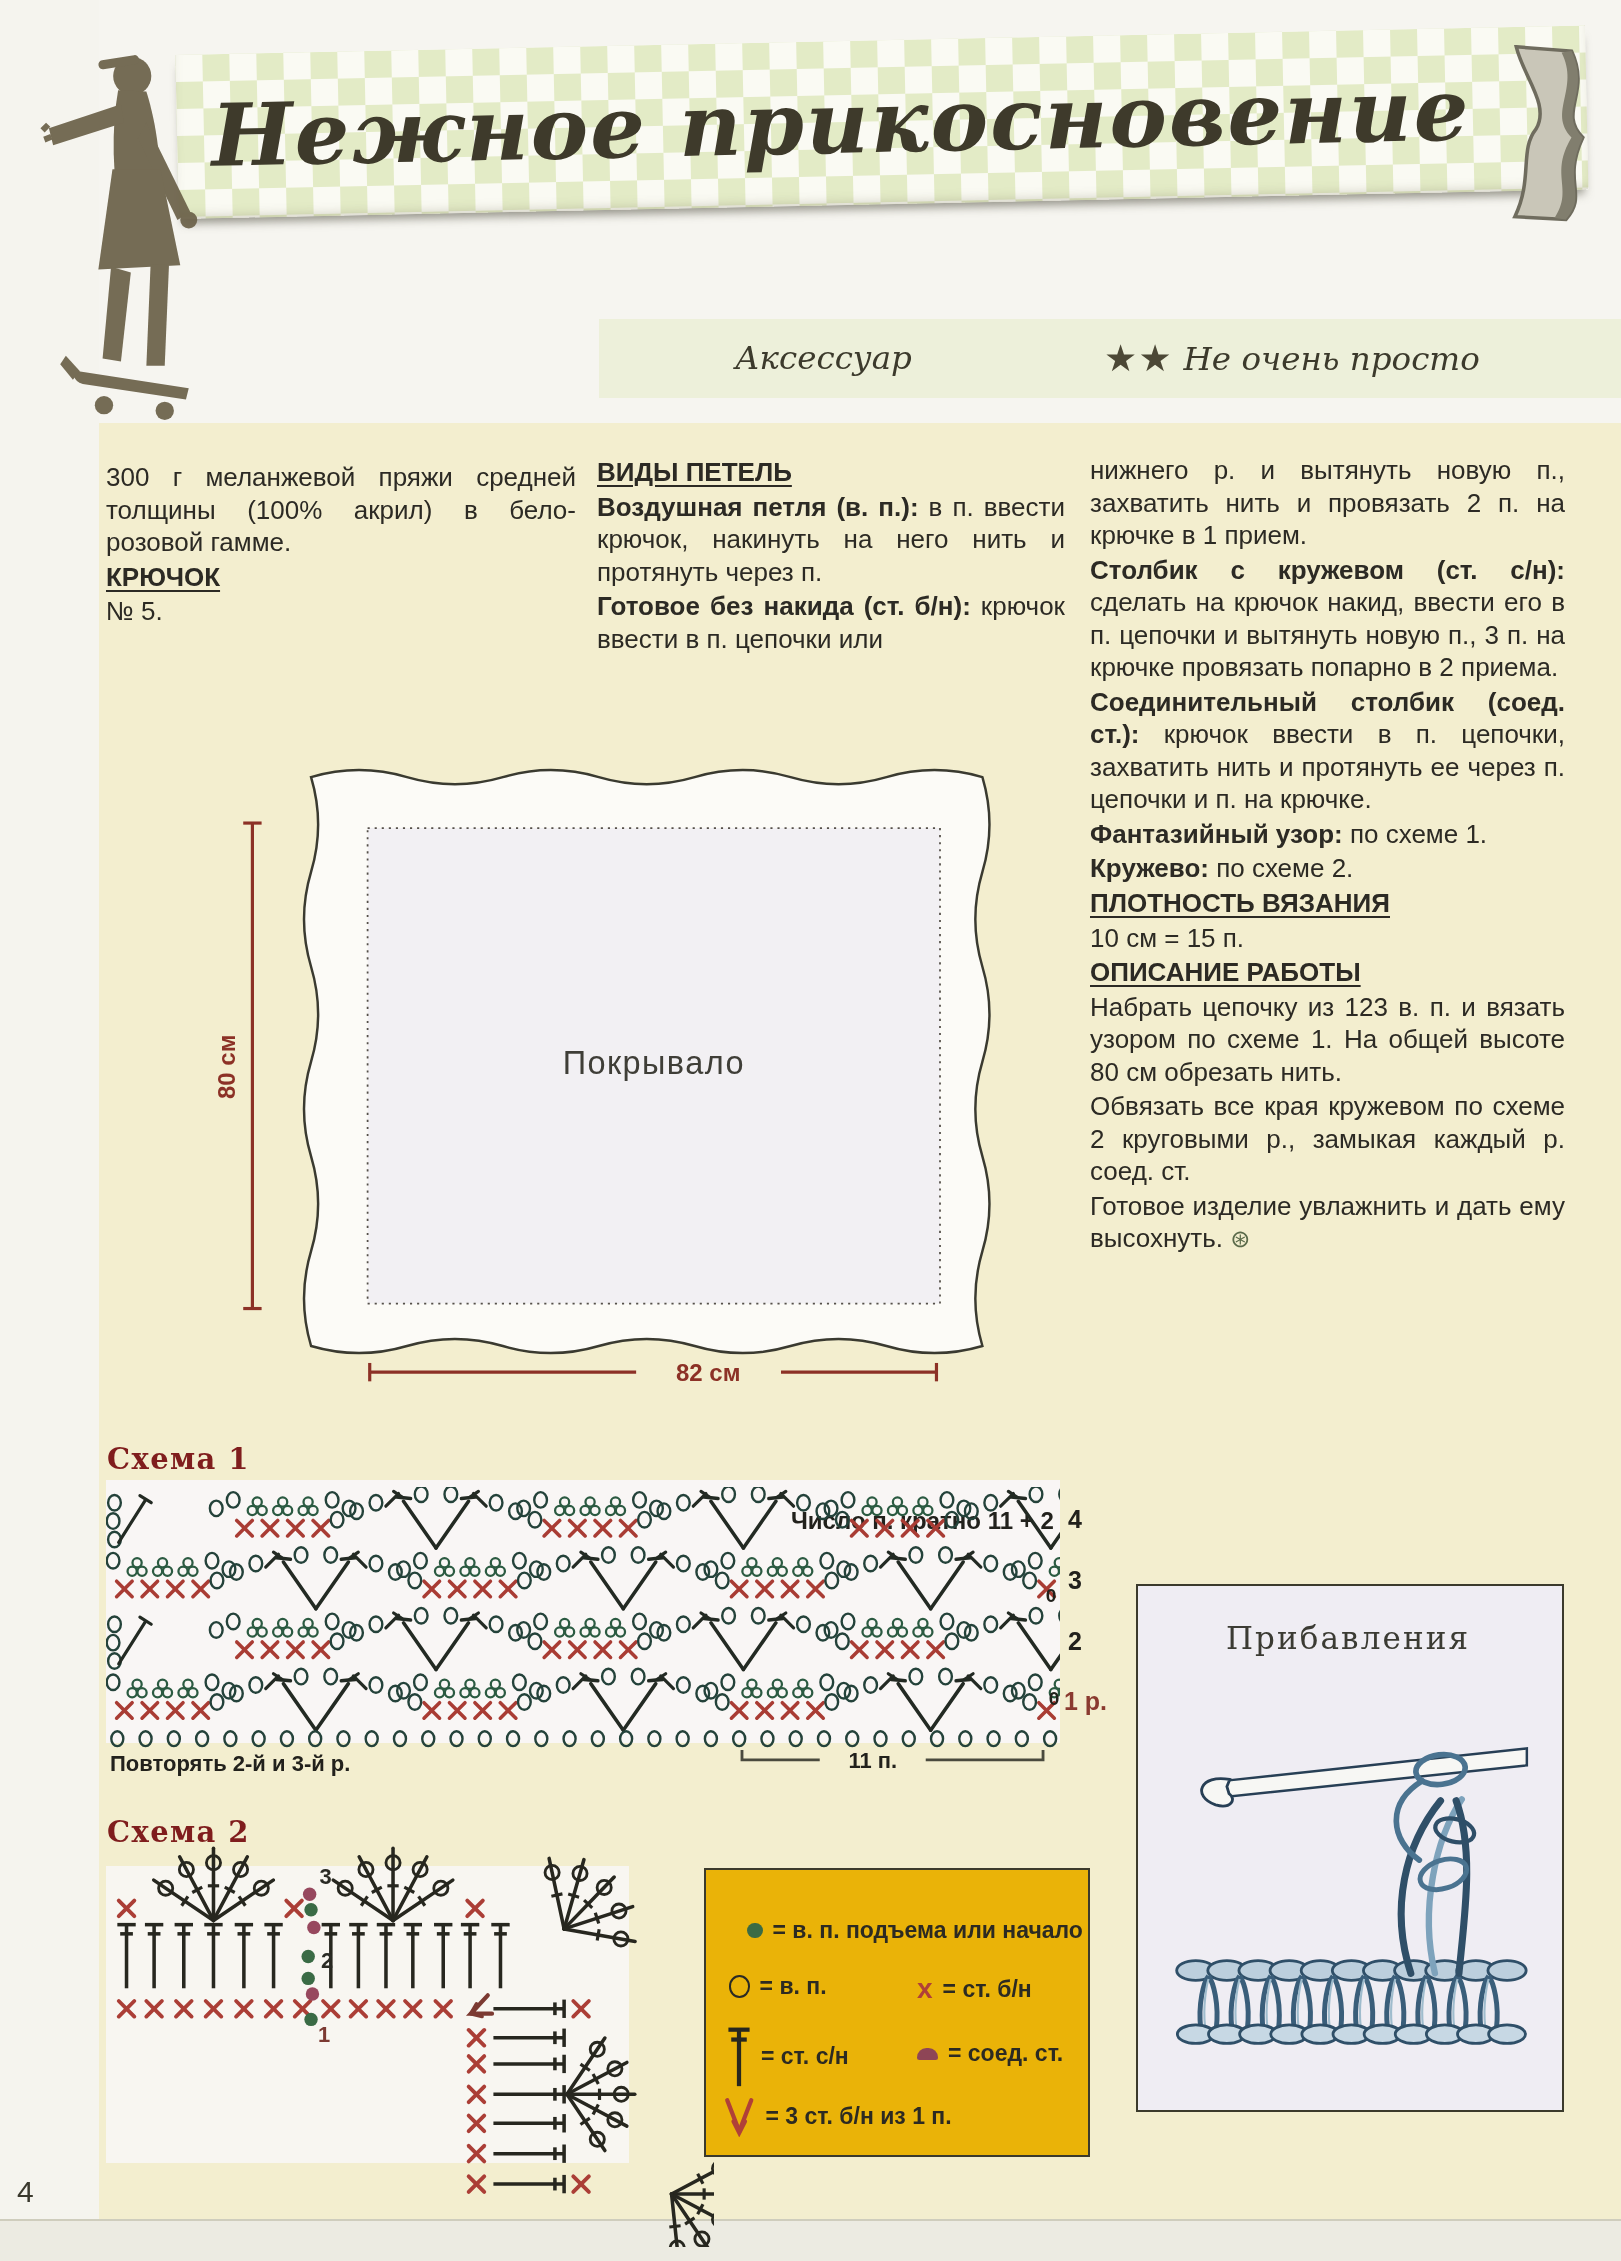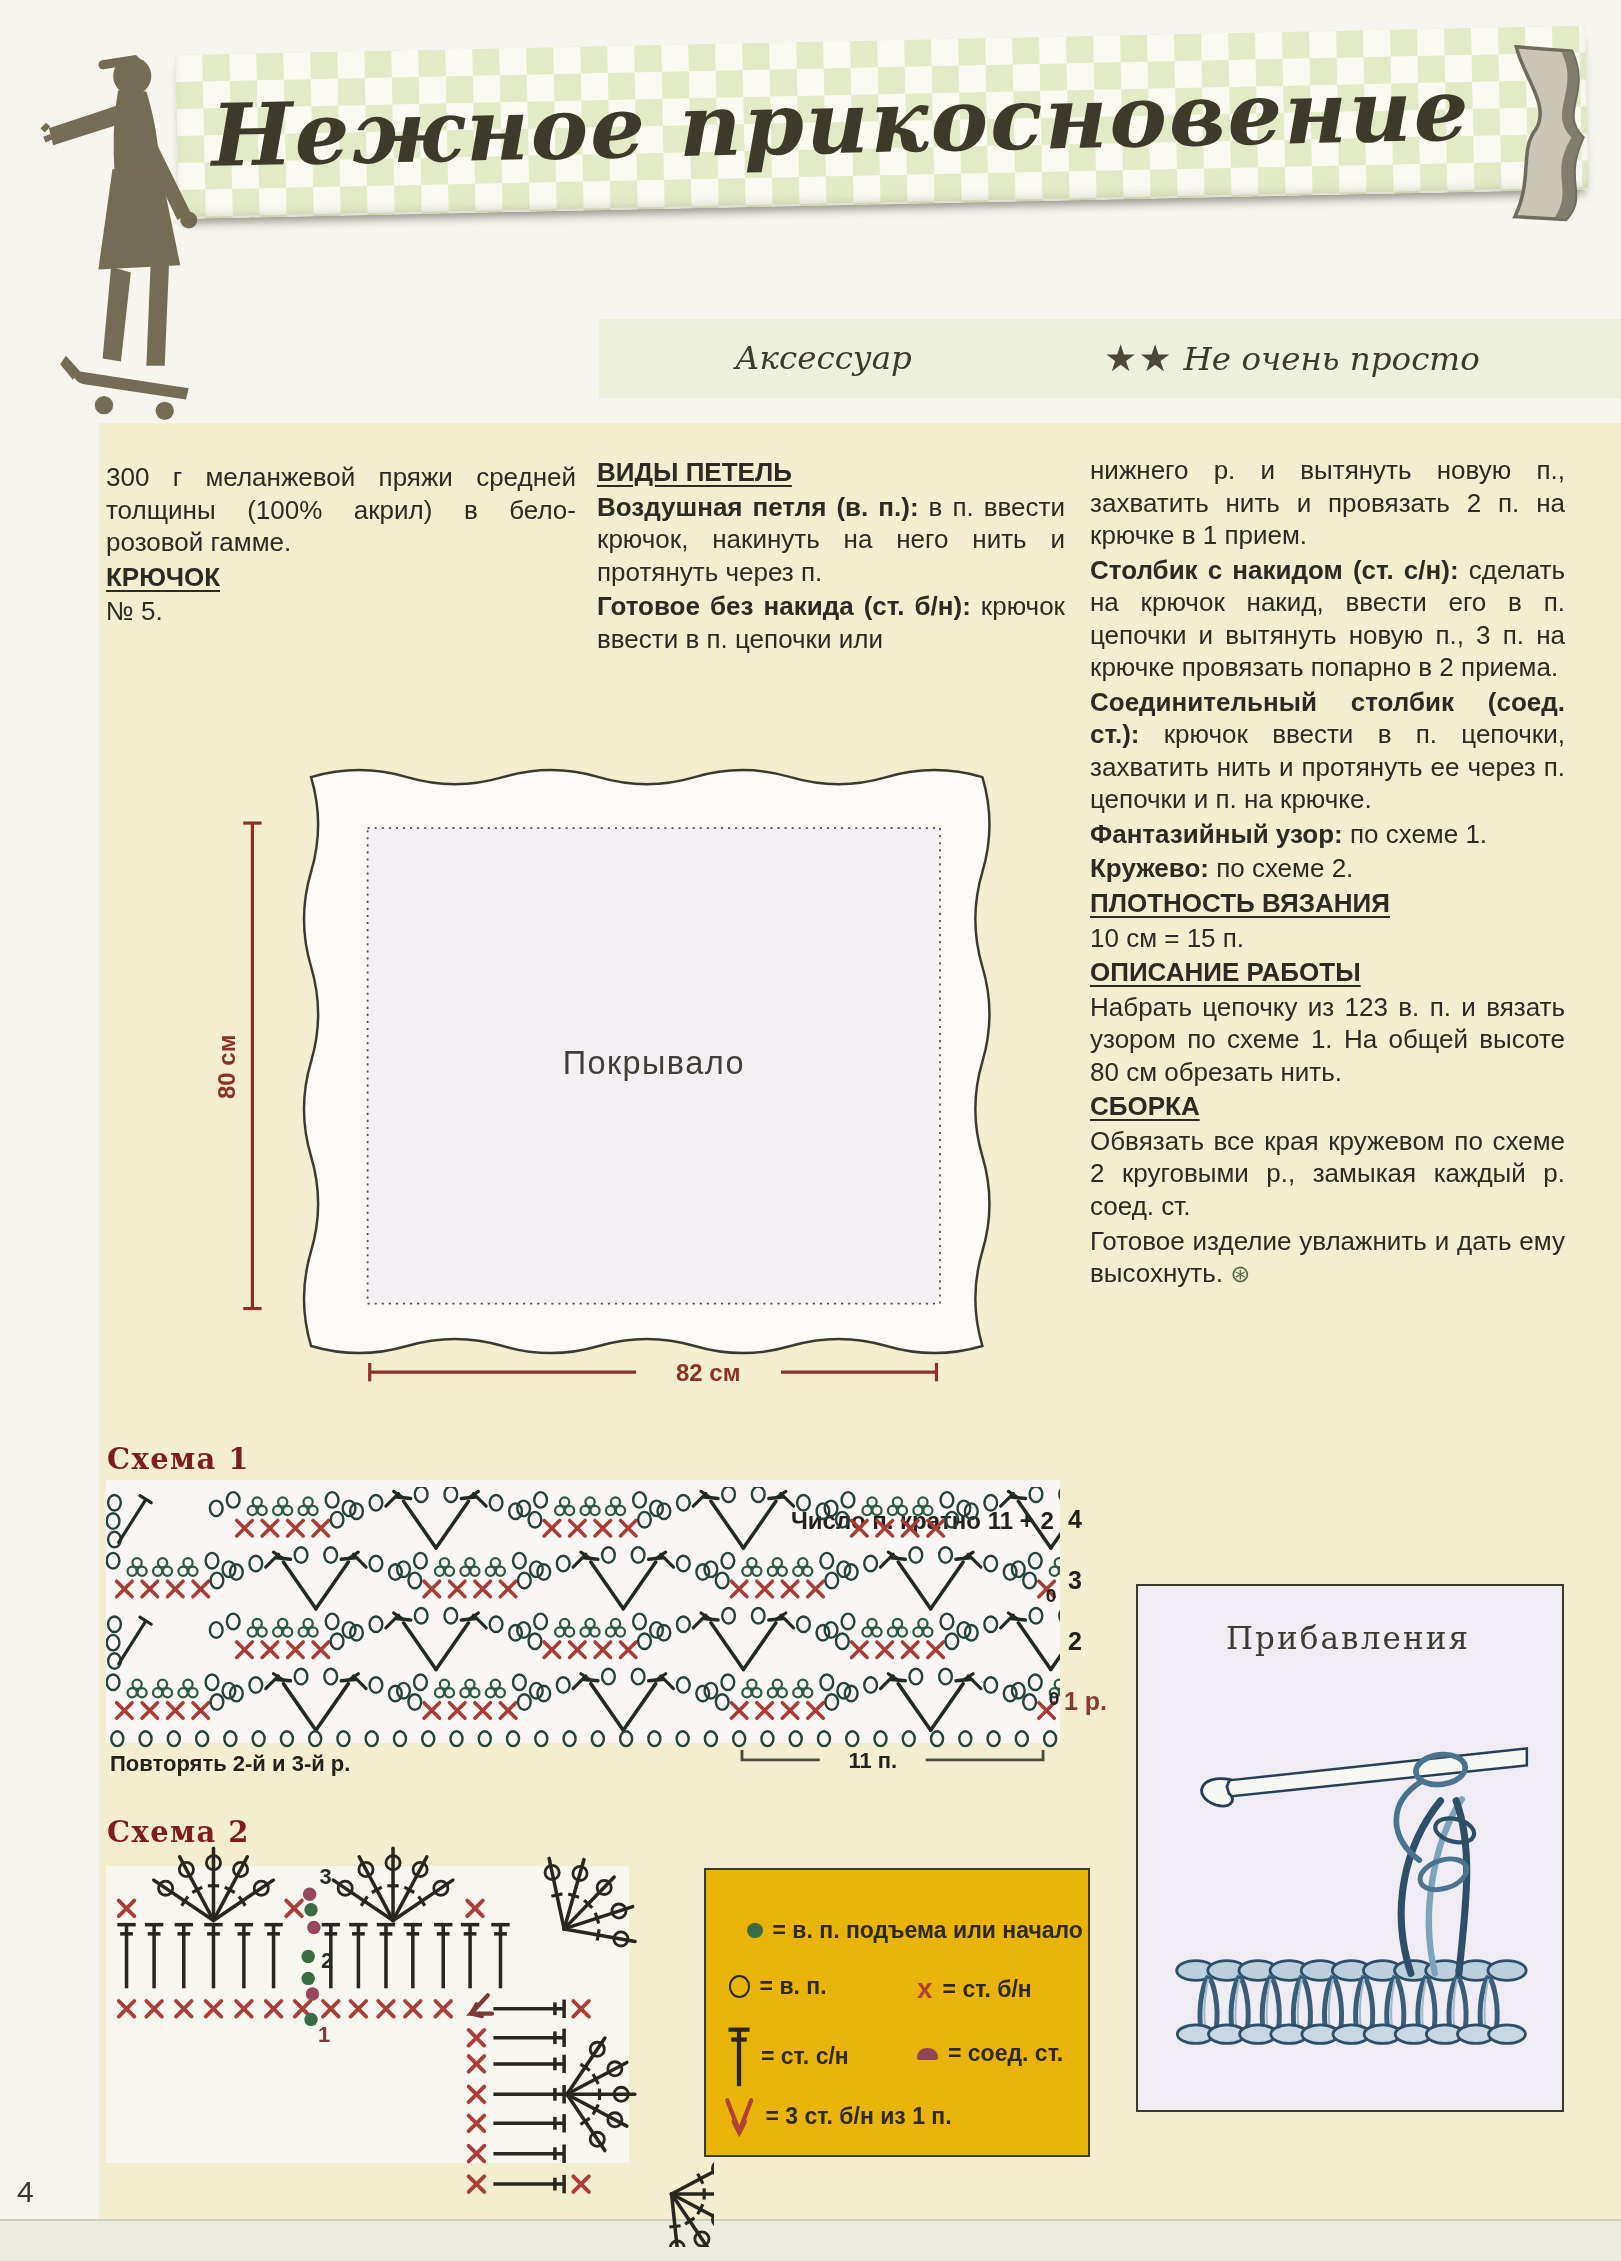--- a/index.html
+++ b/index.html
@@ -116,30 +116,29 @@
     <div class="h">ВИДЫ ПЕТЕЛЬ</div>
     <div id="stitch-paras">
         <p><b>Воздушная петля (в. п.):</b> в п. ввести крючок, накинуть на него нить и протянуть через п.</p>
         <p><b>Готовое без накида (ст. б/н):</b> крючок ввести в п. цепочки или</p>
       </div>
   </div>
 
   <div class="abs col" id="instr-col">
     <div id="instr-paras">
         <p>нижнего р. и вытянуть новую п., захватить нить и провязать 2 п. на крючке в 1 прием.</p>
-        <p><b>Столбик с накидом (ст. с/н):</b> сделать на крючок накид, ввести его в п. цепочки и вытянуть новую п., 3 п. на крючке провязать попарно в 2 приема.</p>
+        <p><b>Столбик с кружевом (ст. с/н):</b> сделать на крючок накид, ввести его в п. цепочки и вытянуть новую п., 3 п. на крючке провязать попарно в 2 приема.</p>
         <p><b>Соединительный столбик (соед. ст.):</b> крючок ввести в п. цепочки, захватить нить и протянуть ее через п. цепочки и п. на крючке.</p>
         <p><b>Фантазийный узор:</b> по схеме 1.</p>
         <p><b>Кружево:</b> по схеме 2.</p>
       </div>
     <div class="h">ПЛОТНОСТЬ ВЯЗАНИЯ</div>
     <p style="text-align:left;">10 см = 15 п.</p>
     <div class="h">ОПИСАНИЕ РАБОТЫ</div>
     <p>Набрать цепочку из 123 в. п. и вязать узором по схеме 1. На общей высоте 80 см обрезать нить.</p>
-    <div class="h">СБОРКА</div>
     <p>Обвязать все края кружевом по схеме 2 круговыми р., замыкая каждый р. соед. ст.</p>
     <p><span>Готовое изделие увлажнить и дать ему высохнуть. </span><span class="endmark">⊛</span></p>
   </div>
 
   <div class="abs" style="left:205px;top:763px;">
     <svg id="diag-svg" width="834" height="636" viewBox="0 0 1180 900">
         <path d="M150,20 q67.85714285714286,-20 135.71428571428572,0 q67.85714285714286,20 135.71428571428572,0 q67.85714285714286,-20 135.71428571428572,0 q67.85714285714286,20 135.71428571428572,0 q67.85714285714286,-20 135.71428571428572,0 q67.85714285714286,20 135.71428571428572,0 q67.85714285714286,-20 135.71428571428572,0 q20,67.08333333333333 0,134.16666666666666 q-20,67.08333333333333 0,134.16666666666666 q20,67.08333333333333 0,134.16666666666666 q-20,67.08333333333333 0,134.16666666666666 q20,67.08333333333333 0,134.16666666666666 q-20,67.08333333333333 0,134.16666666666666 q-67.85714285714286,20 -135.71428571428572,0 q-67.85714285714286,-20 -135.71428571428572,0 q-67.85714285714286,20 -135.71428571428572,0 q-67.85714285714286,-20 -135.71428571428572,0 q-67.85714285714286,20 -135.71428571428572,0 q-67.85714285714286,-20 -135.71428571428572,0 q-67.85714285714286,20 -135.71428571428572,0 q-20,-67.08333333333333 0,-134.16666666666666 q20,-67.08333333333333 0,-134.16666666666666 q-20,-67.08333333333333 0,-134.16666666666666 q20,-67.08333333333333 0,-134.16666666666666 q-20,-67.08333333333333 0,-134.16666666666666 q20,-67.08333333333333 0,-134.16666666666666 Z" fill="#fcfbf7" stroke="#3a3a30" stroke-width="3.5"></path>
         <rect x="230" y="92" width="810" height="673" fill="#f2f0f3" stroke="#55504a" stroke-width="2.5" stroke-dasharray="3 7"></rect>
         <text x="635" y="440" text-anchor="middle" font-size="46" fill="#3f3e37" letter-spacing="2" font-family="Liberation Sans, sans-serif">Покрывало</text>
         <line x1="67" y1="85" x2="67" y2="772" stroke="#8c3126" stroke-width="4.5"></line>

